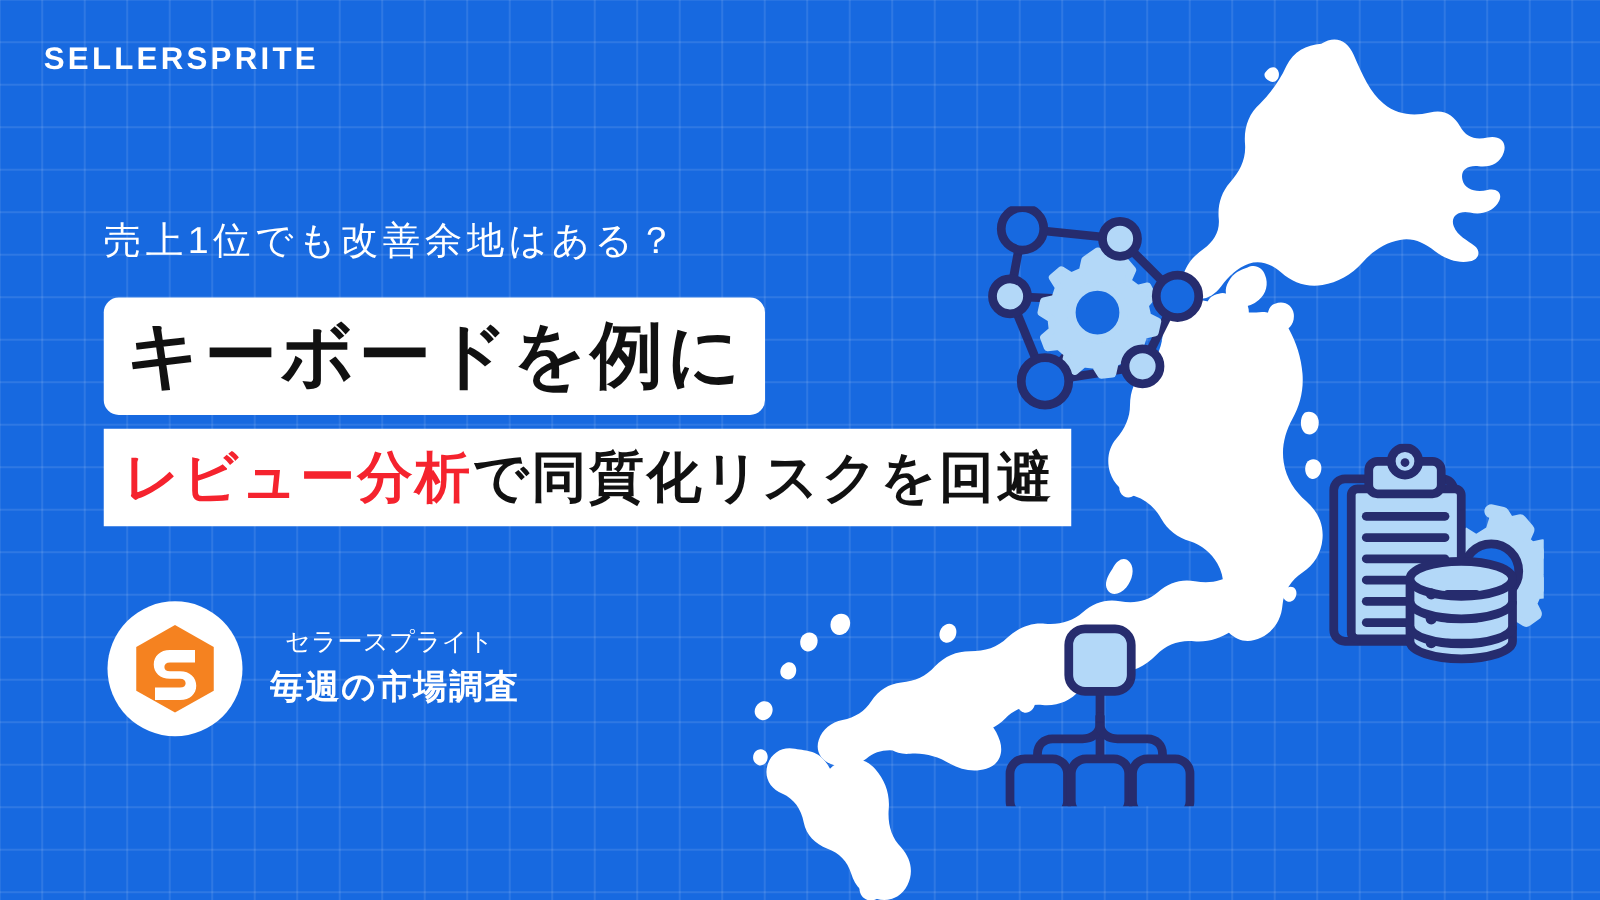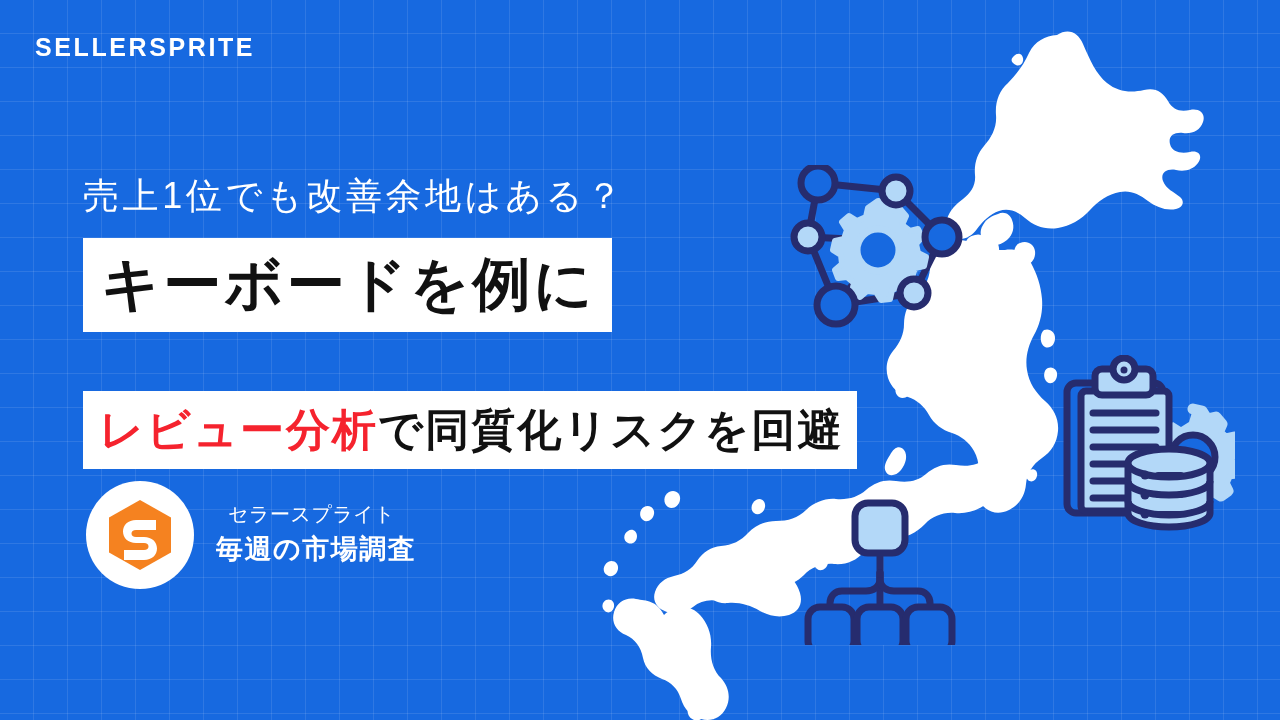--- a/index.html
+++ b/index.html
@@ -40,50 +40,50 @@
   
   .deco-icon { position:absolute; }
   #icon-network { left:786px; top:165px; }
   #icon-clipboard { left:1055px; top:355px; }
   #icon-hierarchy { left:800px; top:495px; }
 
   
   #kicker {
     position:absolute; left:83px; top:172px;
     color:#ffffff;
-    font-size:36px;
+    font-size:30px;
     font-weight:500;
     letter-spacing:3.6px;
     white-space:nowrap;
   }
   .band {
     position:absolute;
     background:#ffffff;
     display:flex;
     align-items:center;
     white-space:nowrap;
   }
   #band-1 {
     left:83px; top:238px;
     height:94px;
     padding:0 16px 0 18px;
     font-size:58px;
     font-weight:bold;
     letter-spacing:3px;
     color:#111111;
+    border-radius:12px;
   }
   #band-2 {
     left:83px; top:343px;
     height:78px;
     padding:0 14px 0 16px;
     font-size:44px;
     font-weight:bold;
     letter-spacing:2px;
     color:#111111;
-    margin-top:48px;
   }
   #band-2 .hl { color:#f5232e; }
 
   
   #footer-block {
     position:absolute; left:86px; top:481px;
     display:flex; align-items:center; gap:22px;
   }
   #logo-badge {
     width:108px; height:108px;

